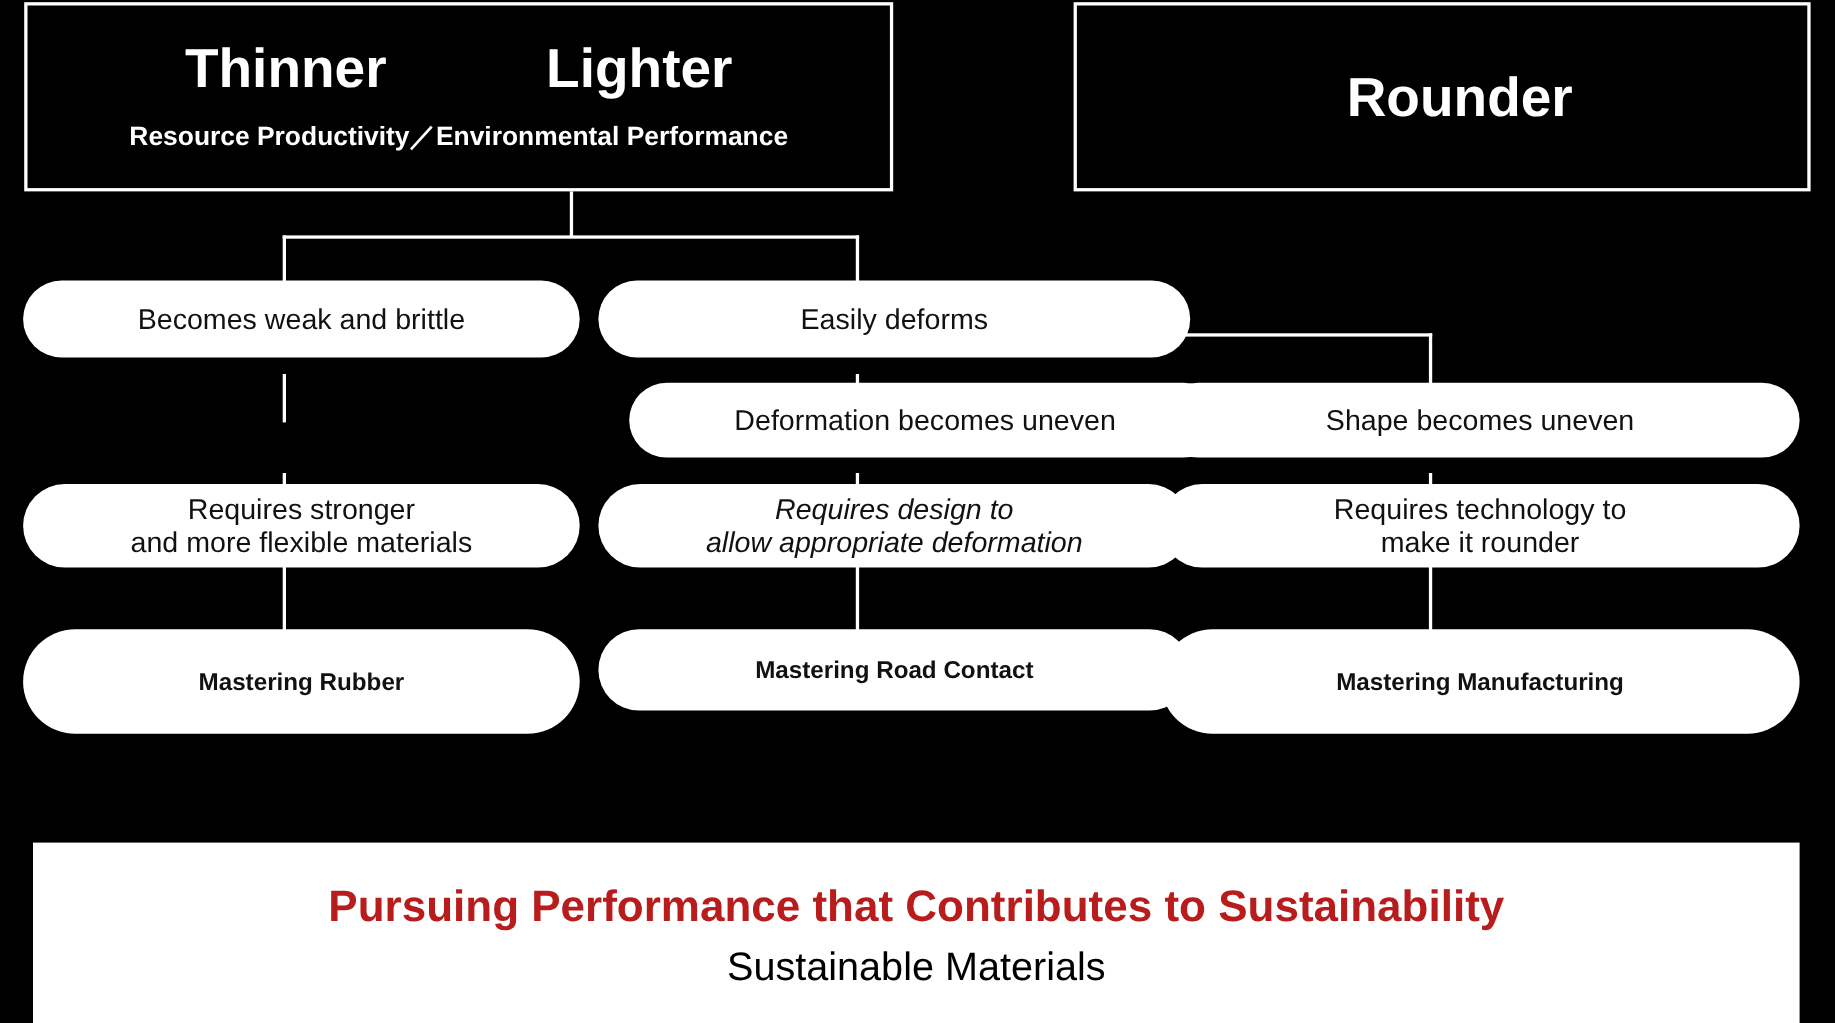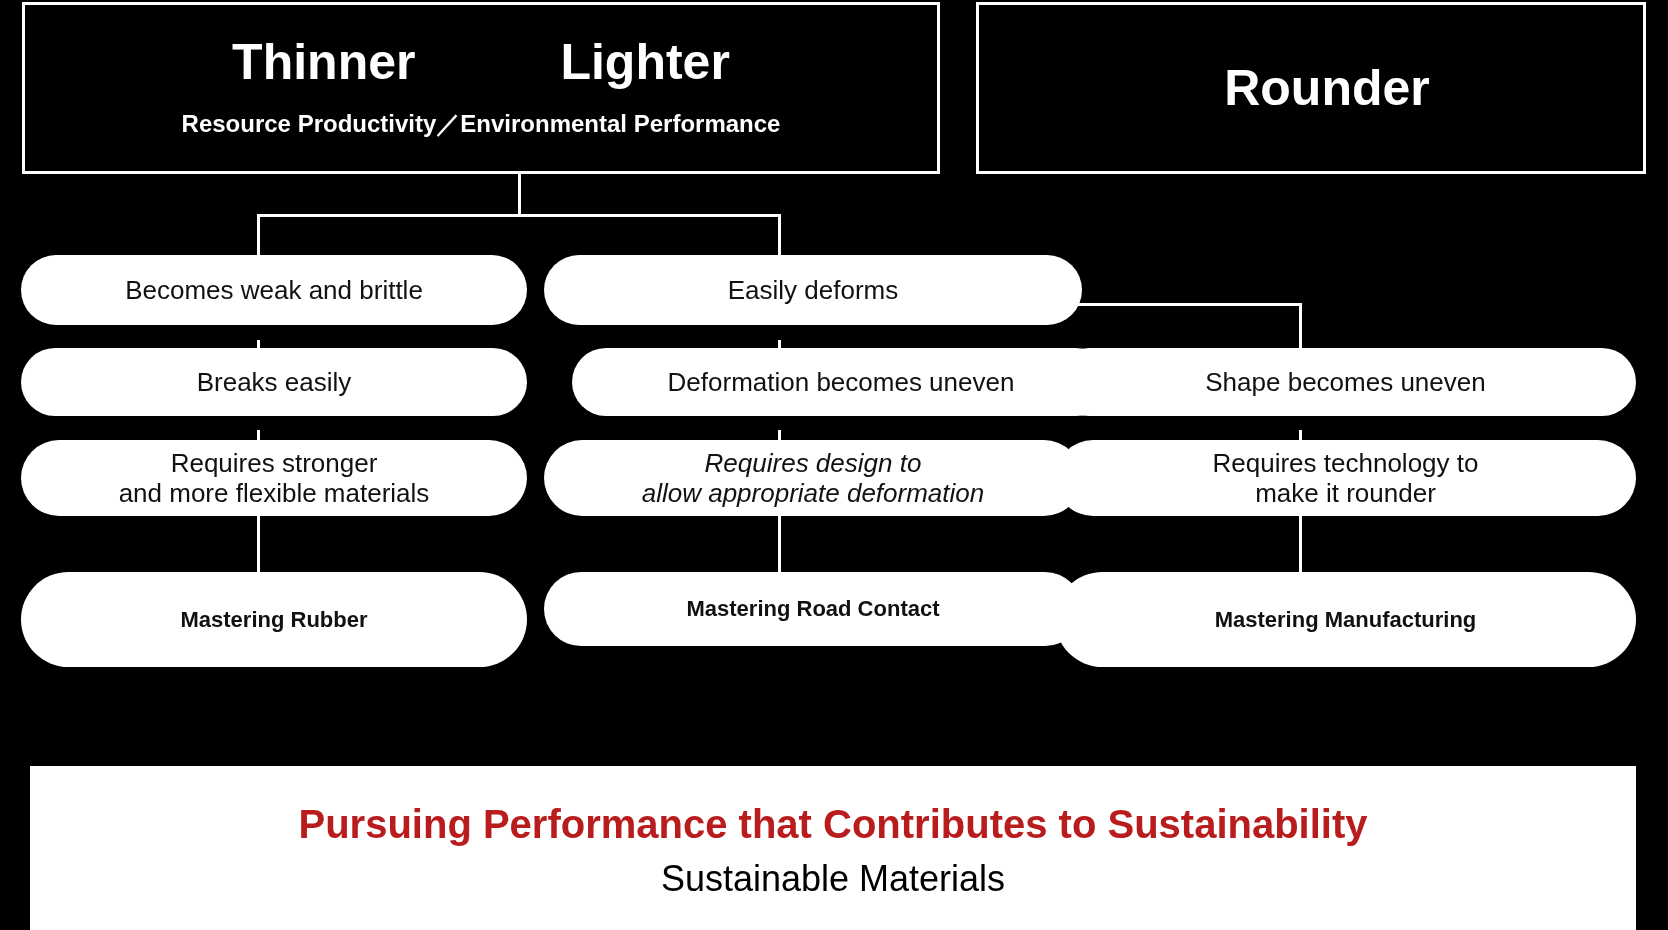--- a/index.html
+++ b/index.html
@@ -37,21 +37,21 @@
     font-stretch: condensed;
   }
   .header-sub {
     color: #ffffff;
     font-weight: bold;
     font-size: 24px;
     margin-top: 20px;
     white-space: pre;
   }
 
-  #hdr-left  { left: 22px;  top: 2px; width: 918px; height: 172px; }
+  #hdr-left  { left: 22px;  top: 2px; width: 790px; height: 172px; }
   #hdr-right { left: 976px; top: 2px; width: 670px; height: 172px; padding-left: 32px; }
 
   #hdr-left .header-title {
     display: flex;
     width: 100%;
     justify-content: center;
   }
   #hdr-left .header-title .t1 { margin-right: 145px; }
 
   
@@ -140,21 +140,20 @@
   <div class="line" style="left:257px; top:512px; width:3px; height:80px;"></div>
 
   <div class="line" style="left:778px; top:340px; width:3px; height:44px;"></div>
   <div class="line" style="left:778px; top:430px; width:3px; height:44px;"></div>
   <div class="line" style="left:778px; top:512px; width:3px; height:80px;"></div>
 
   <div class="line" style="left:1299px; top:430px; width:3px; height:44px;"></div>
   <div class="line" style="left:1299px; top:512px; width:3px; height:80px;"></div>
 
   <div class="pill" style="left:21px; top:255px; width:506px; height:70px;">Becomes weak and brittle</div>
-  <div class="pill" style="left:21px; top:348px; width:506px; height:68px;">Breaks easily</div>
   <div class="pill pre" style="left:21px; top:440px; width:506px; height:76px; white-space:pre-line;">Requires stronger
 and more flexible materials</div>
   <div class="pill bold" style="left:21px; top:572px; width:506px; height:95px;">Mastering Rubber</div>
 
   <div class="pill" style="left:544px; top:255px; width:538px; height:70px;">Easily deforms</div>
   <div class="pill" style="left:572px; top:348px; width:538px; height:68px;">Deformation becomes uneven</div>
   <div class="pill" style="left:544px; top:440px; width:538px; height:76px; white-space:pre-line;font-style:italic;">Requires design to
 allow appropriate deformation</div>
   <div class="pill bold" style="left:544px; top:572px; width:538px; height:74px;">Mastering Road Contact</div>
 

